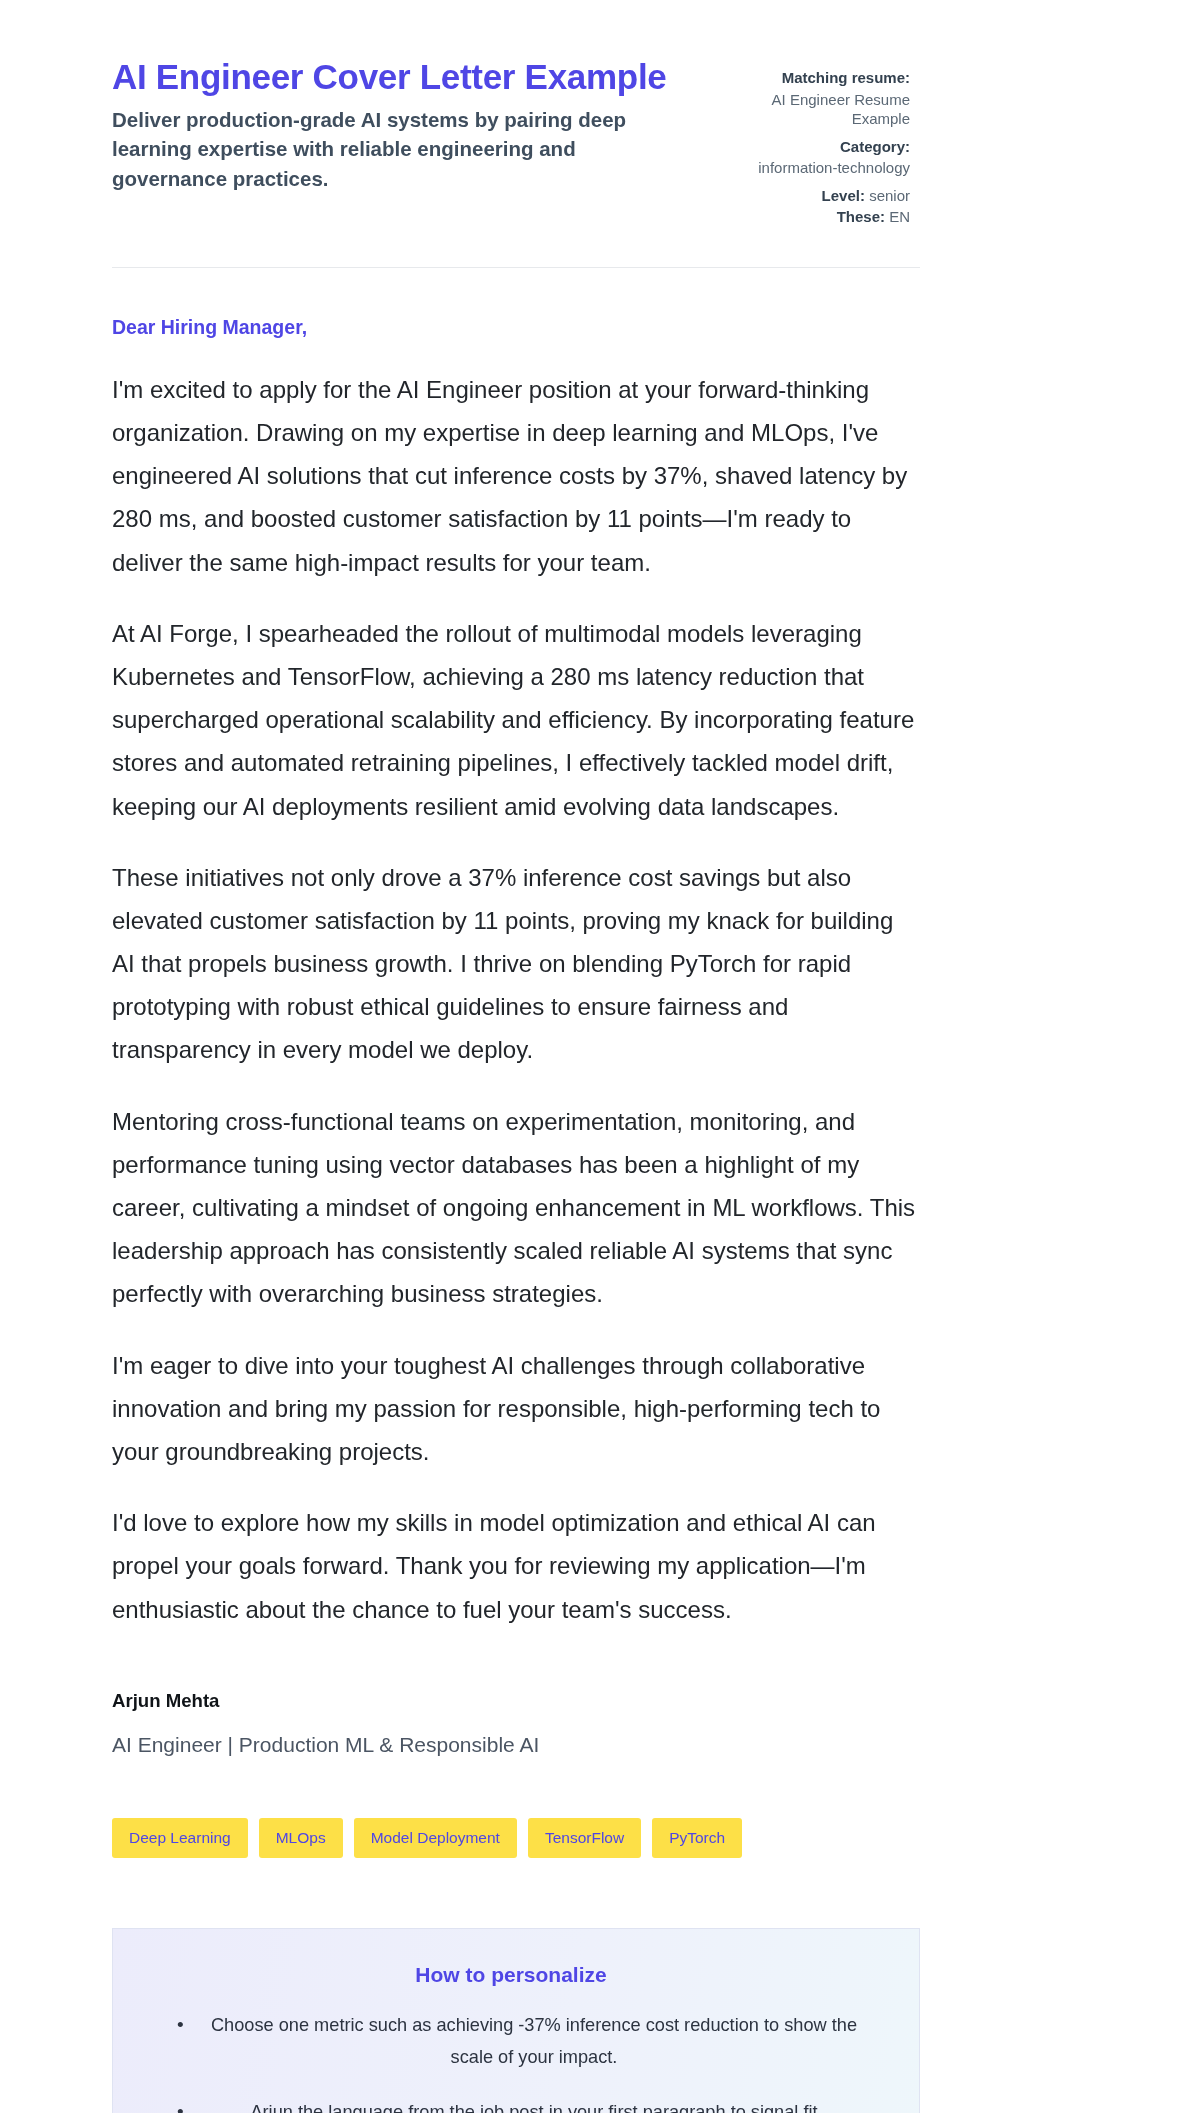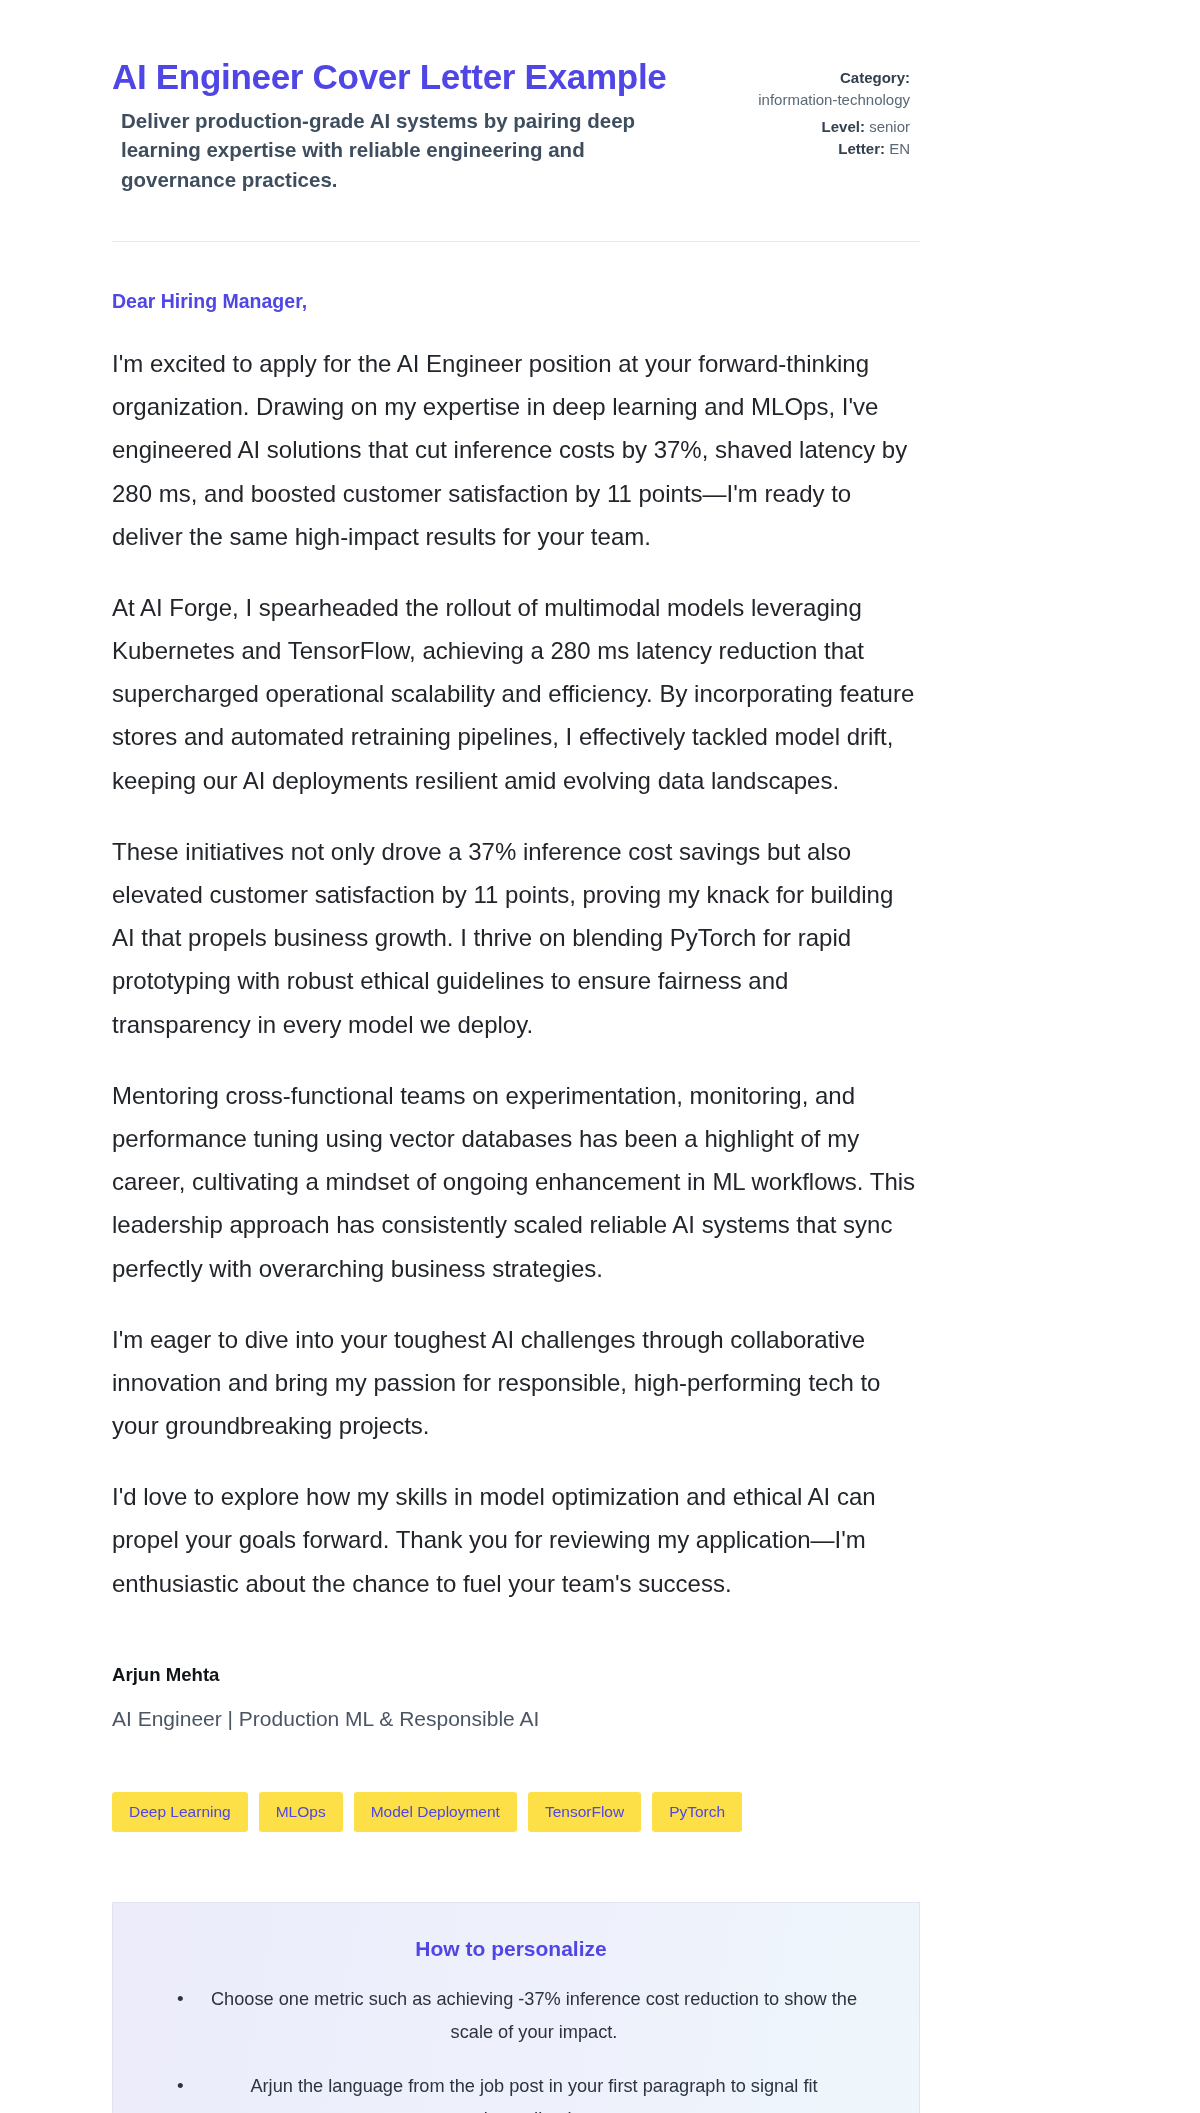--- a/index.html
+++ b/index.html
@@ -41,21 +41,21 @@
     font-weight: 700;
     color: #4f46e5;
     letter-spacing: -0.3px;
     margin: 0 0 8px 0;
   }
   .doc-subtitle {
     font-size: 20.5px;
     line-height: 1.42;
     font-weight: 700;
     color: #3f4e5e;
-    margin: 9px;
+    margin: 0;
     max-width: 760px;
   }
 
   .header-right {
     flex: 0 0 auto;
     width: 182px;
     text-align: right;
     padding-top: 12px;
   }
   .meta-line {
@@ -188,32 +188,40 @@
 <div class="page">
 
   <div class="header">
     <div class="header-left">
       <h1 class="doc-title">AI Engineer Cover Letter Example</h1>
       <p class="doc-subtitle">Deliver production-grade AI systems by pairing deep learning expertise with reliable engineering and governance practices.</p>
     </div>
     <div class="header-right">
       <div class="meta-block">
         <div class="meta-line">
+          <span class="meta-label">Matching resume:</span>
+        </div>
+        <div class="meta-line">
+          <span class="meta-value">AI Engineer Resume Example</span>
+        </div>
+      </div>
+      <div class="meta-block">
+        <div class="meta-line">
           <span class="meta-label">Category:</span>
         </div>
         <div class="meta-line">
           <span class="meta-value">information-technology</span>
         </div>
       </div>
       <div class="meta-line">
         <span class="meta-label">Level:</span>
         <span>senior</span>
       </div>
       <div class="meta-line">
-        <span class="meta-label">Letter:</span>
+        <span class="meta-label">These:</span>
         <span>EN</span>
       </div>
     </div>
   </div>
 
   <div class="divider"></div>
 
   <div class="letter">
     <p class="greeting">Dear Hiring Manager,</p>
     <p class="para">I'm excited to apply for the AI Engineer position at your forward-thinking organization. Drawing on my expertise in deep learning and MLOps, I've engineered AI solutions that cut inference costs by 37%, shaved latency by 280 ms, and boosted customer satisfaction by 11 points—I'm ready to deliver the same high-impact results for your team.</p>

